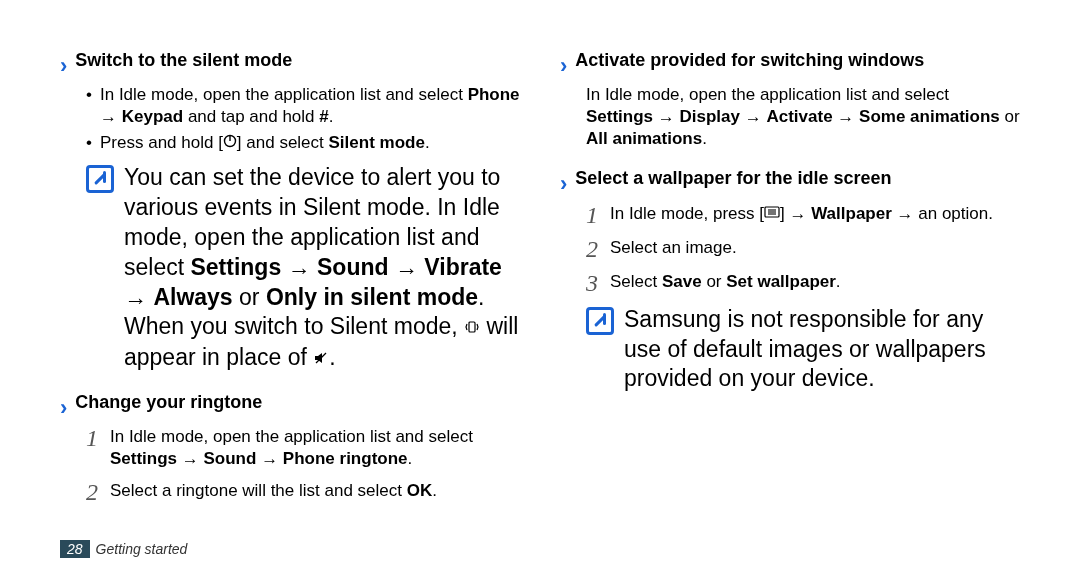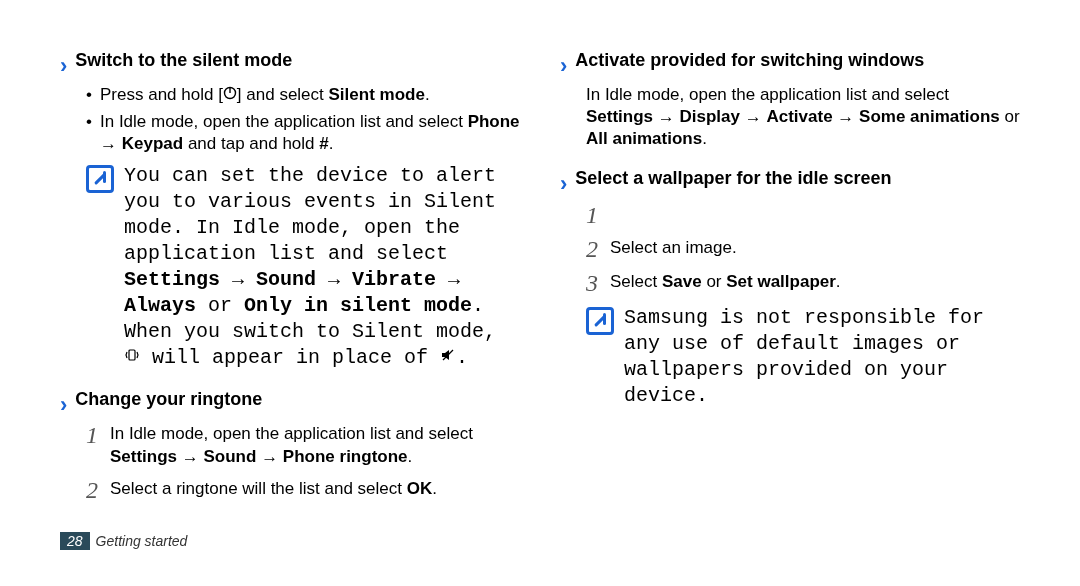--- a/index.html
+++ b/index.html
@@ -101,24 +101,23 @@
     content: "";
     position: absolute;
     width: 3px;
     height: 12px;
     background: #1a63d4;
     right: 5px;
     top: 3px;
     border-radius: 2px;
   }
   .note-text {
-    font-size: 20px;
+    font-size: 23px;
     line-height: 1.3;
     flex: 1;
-    font-family: Liberation Mono, monospace;
   }
   ol.steps {
     list-style: none;
     margin-left: 26px;
     margin-bottom: 8px;
   }
   ol.steps li {
     display: flex;
     align-items: flex-start;
     margin-bottom: 10px;
@@ -140,21 +139,21 @@
   .bold { font-weight: 700; }
   .inline-icon {
     display: inline-block;
     vertical-align: middle;
     position: relative;
     top: -1px;
   }
   .footer {
     position: absolute;
     left: 60px;
-    bottom: 36px;
+    bottom: 28px;
     font-size: 14px;
     font-style: italic;
     color: #333;
     display: flex;
     align-items: center;
     margin-top: 38px;
   }
   .page-num {
     display: inline-block;
     background: #2a4a5a;
@@ -172,27 +171,27 @@
 
   <div class="col">
 
     <div class="section">
       <div class="section-heading">
         <span class="chevron-icon">›</span>
         <span class="heading-text">Switch to the silent mode</span>
       </div>
       <ul class="bullets">
         <li>
+          <span>In Idle mode, open the application list and select </span><span class="bold">Phone</span><span> → </span><span class="bold">Keypad</span><span> and tap and hold </span><span class="bold">#</span><span>.</span>
+        </li>
+        <li>
           <span>Press and hold [</span><span class="inline-icon"><svg width="14" height="14" viewBox="0 0 14 14">
                 <circle cx="7" cy="7" r="5.5" fill="none" stroke="#000" stroke-width="1.4"></circle>
                 <line x1="7" y1="2" x2="7" y2="7" stroke="#000" stroke-width="1.4"></line>
               </svg></span><span>] and select </span><span class="bold">Silent mode</span><span>.</span>
-        </li>
-        <li>
-          <span>In Idle mode, open the application list and select </span><span class="bold">Phone</span><span> → </span><span class="bold">Keypad</span><span> and tap and hold </span><span class="bold">#</span><span>.</span>
         </li>
       </ul>
       <div class="note-box">
         <div class="note-icon"></div>
         <div class="note-text">
           <span>You can set the device to alert you to various events in Silent mode. In Idle mode, open the application list and select </span><span class="bold">Settings</span><span> → </span><span class="bold">Sound</span><span> → </span><span class="bold">Vibrate</span><span> → </span><span class="bold">Always</span><span> or </span><span class="bold">Only in silent mode</span><span>. When you switch to Silent mode, </span><span class="inline-icon"><svg width="16" height="14" viewBox="0 0 16 14">
                 <rect x="5" y="2" width="6" height="10" rx="1" fill="none" stroke="#000" stroke-width="1.2"></rect>
                 <path d="M3 4 L2 7 L3 10 M13 4 L14 7 L13 10" fill="none" stroke="#000" stroke-width="1.2"></path>
               </svg></span><span> will appear in place of </span><span class="inline-icon"><svg width="16" height="14" viewBox="0 0 16 14">
                 <path d="M2 5 L5 5 L9 2 L9 12 L5 9 L2 9 Z" fill="#000"></path>
@@ -238,20 +237,28 @@
     </div>
 
     <div class="section">
       <div class="section-heading">
         <span class="chevron-icon">›</span>
         <span class="heading-text">Select a wallpaper for the idle screen</span>
       </div>
       <ol class="steps">
         <li>
           <span class="step-num">1</span>
+          <span class="step-text">
+            <span>In Idle mode, press [</span><span class="inline-icon"><svg width="16" height="12" viewBox="0 0 16 12">
+                  <rect x="1" y="1" width="14" height="10" rx="1" fill="none" stroke="#000" stroke-width="1.2"></rect>
+                  <line x1="4" y1="4" x2="12" y2="4" stroke="#000" stroke-width="1.1"></line>
+                  <line x1="4" y1="6" x2="12" y2="6" stroke="#000" stroke-width="1.1"></line>
+                  <line x1="4" y1="8" x2="12" y2="8" stroke="#000" stroke-width="1.1"></line>
+                </svg></span><span>] → </span><span class="bold">Wallpaper</span><span> → an option.</span>
+          </span>
         </li>
         <li>
           <span class="step-num">2</span>
           <span class="step-text">Select an image.</span>
         </li>
         <li>
           <span class="step-num">3</span>
           <span class="step-text">
             <span>Select </span><span class="bold">Save</span><span> or </span><span class="bold">Set wallpaper</span><span>.</span>
           </span>

